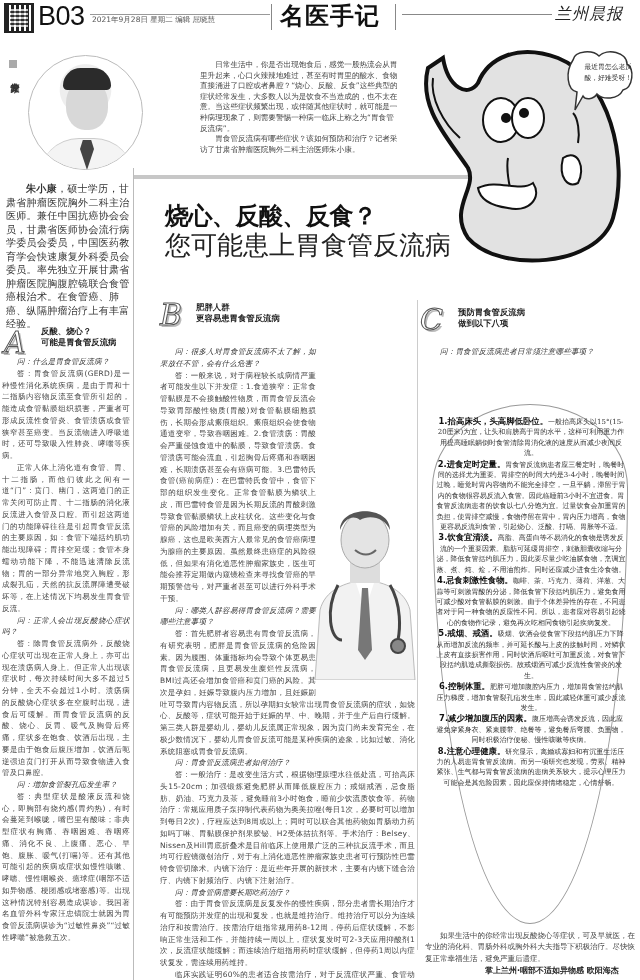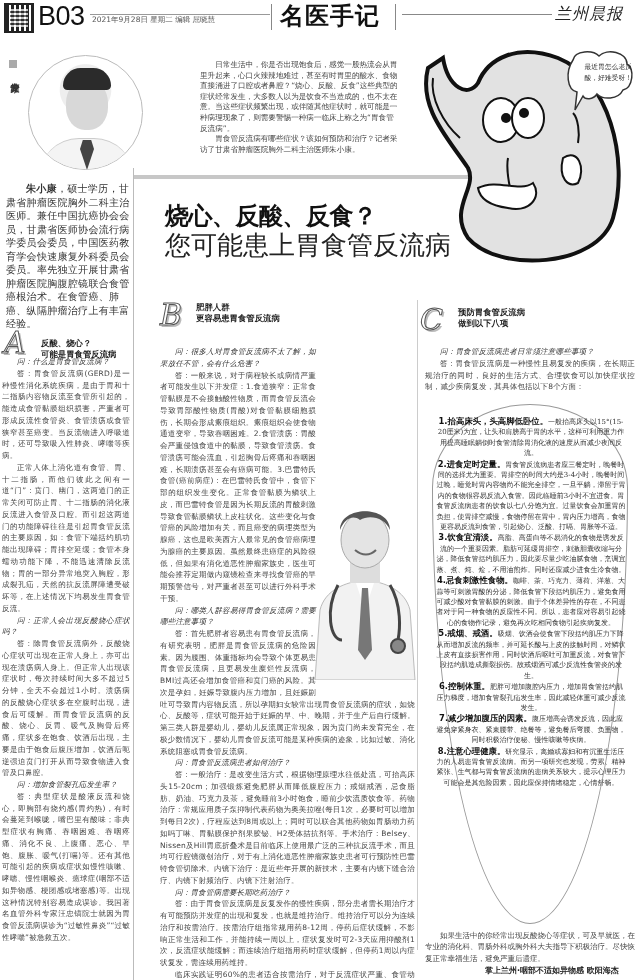--- a/index.html
+++ b/index.html
@@ -38,21 +38,21 @@
   #headline1{left:165px;top:200px;font-size:24px;font-weight:bold;color:#111;letter-spacing:-0.5px}
   #headline2{left:165px;top:228px;font-size:26px;font-weight:normal;color:#222;letter-spacing:0px}
   
   #stomach{left:408px;top:38px;width:232px;height:230px}
   #bubble{left:563px;top:48px;width:72px;height:64px}
   #bubble-text{left:577px;top:62px;width:55px;font-family:"DejaVu Serif",serif;font-size:6.8px;line-height:11px;color:#333;text-align:right}
   
   .sec-letter{font-family:"DejaVu Serif",serif;font-style:italic;font-size:30px;color:#fff;-webkit-text-stroke:1px #555;text-shadow:2px 2px 0 #bbb;line-height:30px}
   .sec-head{font-size:8.4px;line-height:11px;color:#222;font-weight:bold}
   #secA-letter{left:4px;top:328px}
-  #secA-head{left:41px;top:338px;width:100px}
+  #secA-head{left:41px;top:326px;width:100px}
   #secB-letter{left:160px;top:300px}
   #secB-head{left:196px;top:302px;width:200px}
   #secC-letter{left:420px;top:305px}
   #secC-head{left:458px;top:307px;width:170px}
   
   .col{font-size:7.5px;line-height:11.75px;color:#444;text-align:justify;letter-spacing:.2px}
   .col p{text-indent:2em}
   .col .q{font-family:"DejaVu Serif",serif;font-style:italic;color:#333}
   #colA{left:2px;top:356px;width:128px;height:624px;overflow:hidden}
   #colB{left:160px;top:346px;width:255px;height:634px;overflow:hidden}
@@ -167,21 +167,20 @@
 </svg>
 <div id="vline-mid" class="abs"></div>
 
 <div id="secC-letter" class="abs sec-letter">C</div>
 <div id="secC-head" class="abs sec-head">
   <div>预防胃食管反流病</div>
   <div>做到以下八项</div>
 </div>
 <div id="colC-intro" class="abs col">
   <p class="q">问：胃食管反流病患者日常须注意哪些事项？</p>
-  <p>答：胃食管反流病是一种慢性且易复发的疾病，在长期正规治疗的同时，良好的生活方式、合理饮食可以加快症状控制，减少疾病复发，其具体包括以下8个方面：</p>
 </div>
 <div id="egg" class="abs"></div>
 <div id="tips" class="abs">
   <div class="tip"><span class="tt">1.抬高床头，头高脚低卧位。</span><span>一般抬高床头以15°(15-20厘米)为宜，让头和肩膀高于胃的水平，这样可利用重力作用提高睡眠躺倒时食管清除胃消化液的速度从而减少夜间反流。</span></div>
   <div class="tip"><span class="tt">2.进食定时定量。</span><span>胃食管反流病患者应三餐定时，晚餐时间的选择尤为重要。胃排空的时间大约是3-4小时，晚餐时间过晚，睡觉时胃内容物尚不能完全排空，一旦平躺，滞留于胃内的食物很容易反流入食管。因此临睡前3小时不宜进食。胃食管反流病患者的饮食以七八分饱为宜。过量饮食会加重胃的负担，使胃排空减慢，食物停留在胃中，胃内压力增高，食物更容易反流到食管，引起烧心、泛酸、打嗝、胃胀等不适。</span></div>
   <div class="tip"><span class="tt">3.饮食宜清淡。</span><span>高脂、高蛋白等不易消化的食物是诱发反流的一个重要因素。脂肪可延缓胃排空，刺激胆囊收缩与分泌，降低食管括约肌压力，因此要尽量少吃油腻食物，烹调宜蒸、煮、炖、烩，不用油煎炸。同时还应减少进食生冷食物。</span></div>
   <div class="tip"><span class="tt">4.忌食刺激性食物。</span><span>咖啡、茶、巧克力、薄荷、洋葱、大蒜等可刺激胃酸的分泌，降低食管下段括约肌压力，避免食用可减少酸对食管黏膜的刺激。由于个体差异性的存在，不同患者对于同一种食物的反应性不同。所以，患者应对容易引起烧心的食物作记录，避免再次吃相同食物引起疾病复发。</span></div>
   <div class="tip"><span class="tt">5.戒烟、戒酒。</span><span>吸烟、饮酒会使食管下段括约肌压力下降从而增加反流的频率，并可延长酸与上皮的接触时间，对鳞状上皮有直接损害作用，同时饮酒后呕吐可加重反流，对食管下段括约肌造成撕裂损伤。故戒烟酒可减少反流性食管炎的发生。</span></div>
   <div class="tip"><span class="tt">6.控制体重。</span><span>肥胖可增加腹腔内压力，增加胃食管括约肌压力梯度，增加食管裂孔疝发生率，因此减轻体重可减少反流发生。</span></div>
   <div class="tip"><span class="tt">7.减少增加腹压的因素。</span><span>腹压增高会诱发反流，因此应避免穿紧身衣、紧束腰带、绝餐等，避免餐后弯腰、负重物，同时积极治疗便秘、慢性咳嗽等疾病。</span></div>

